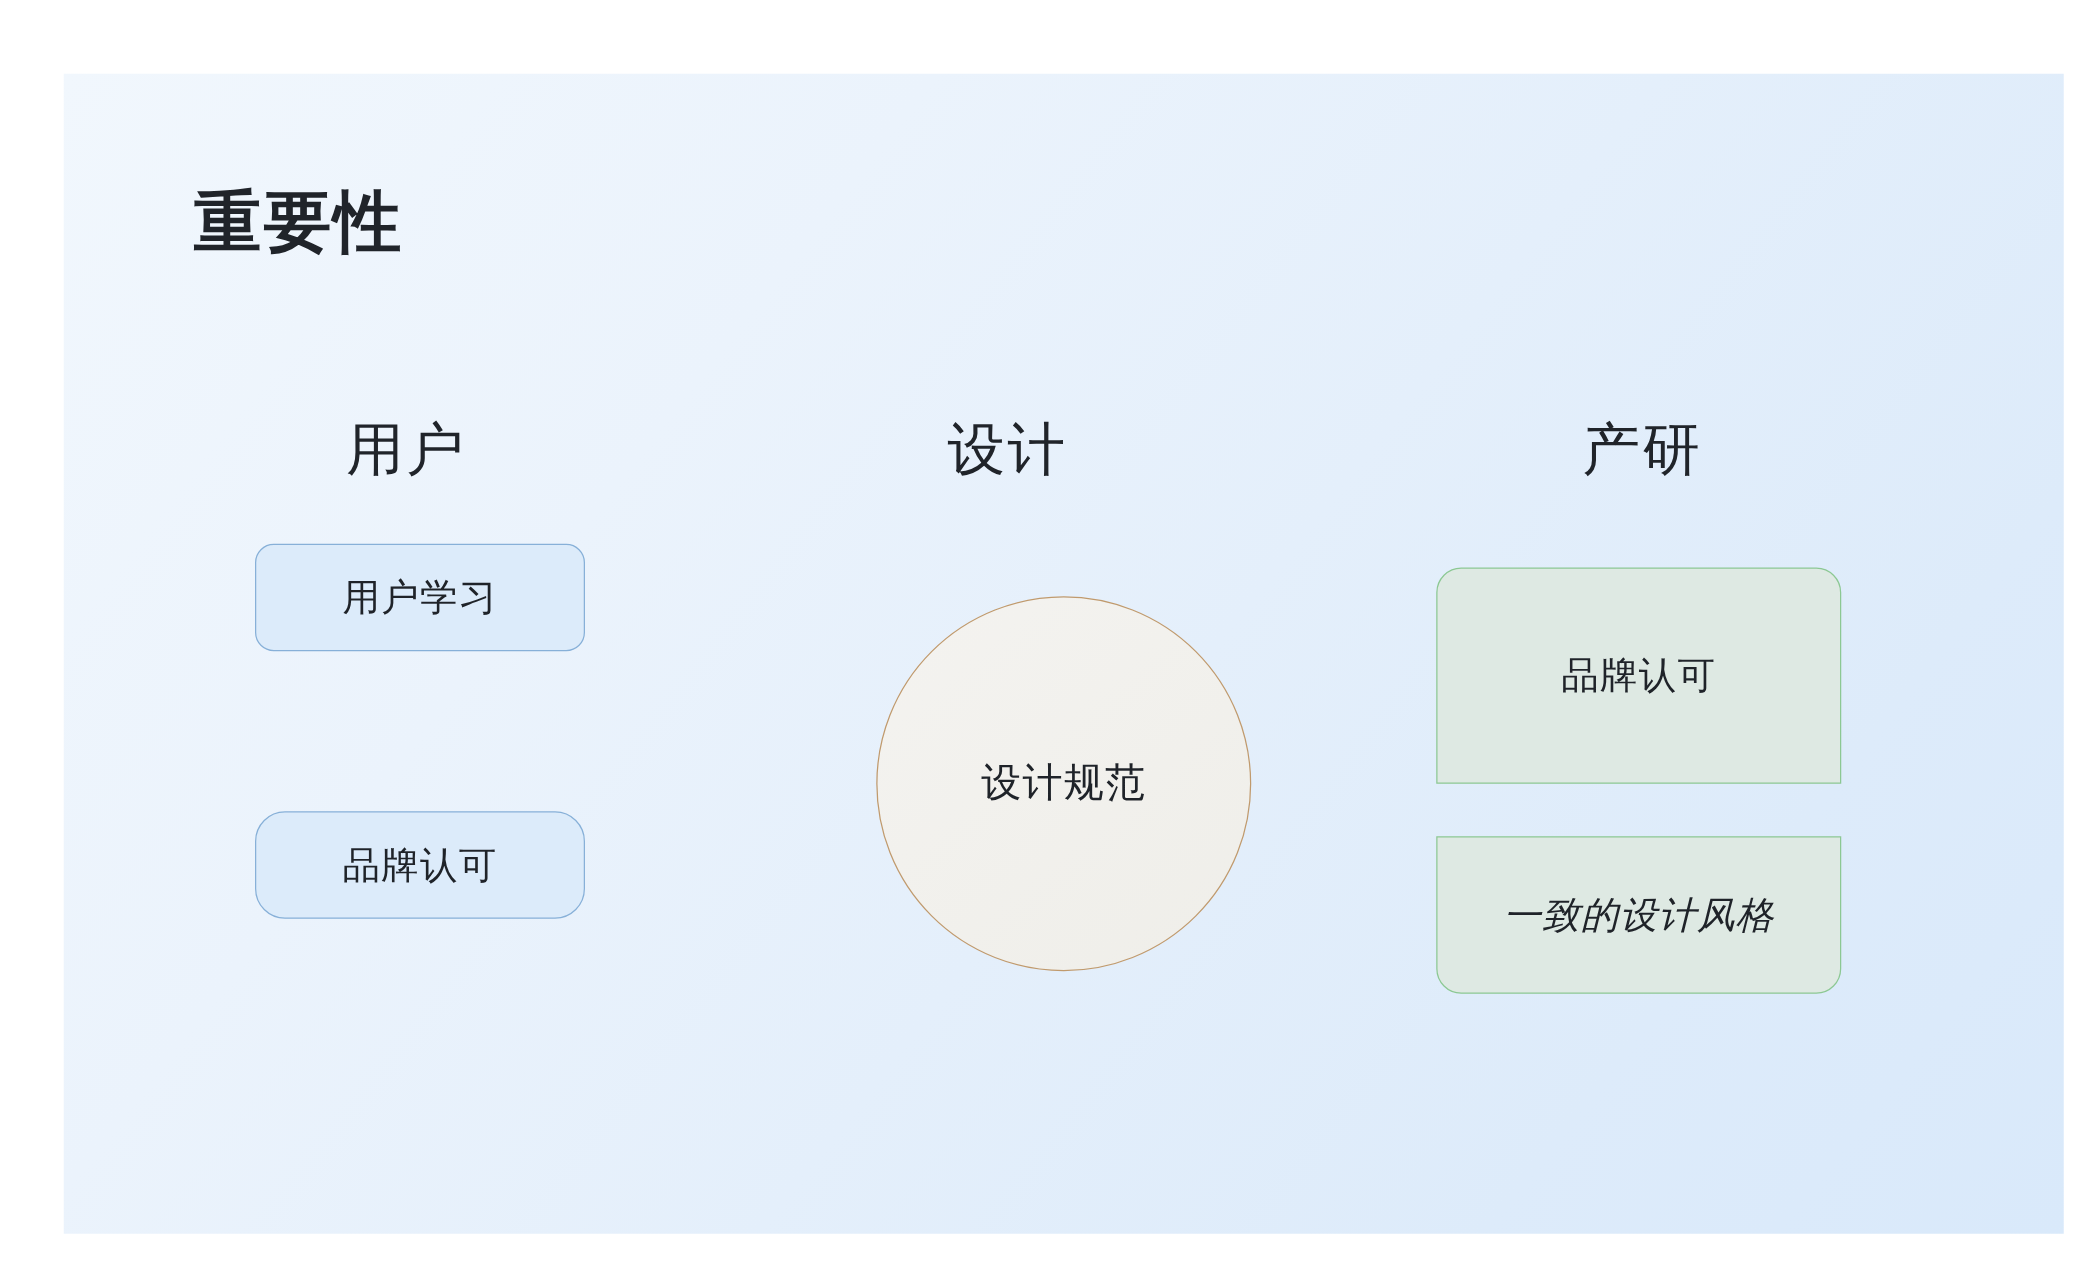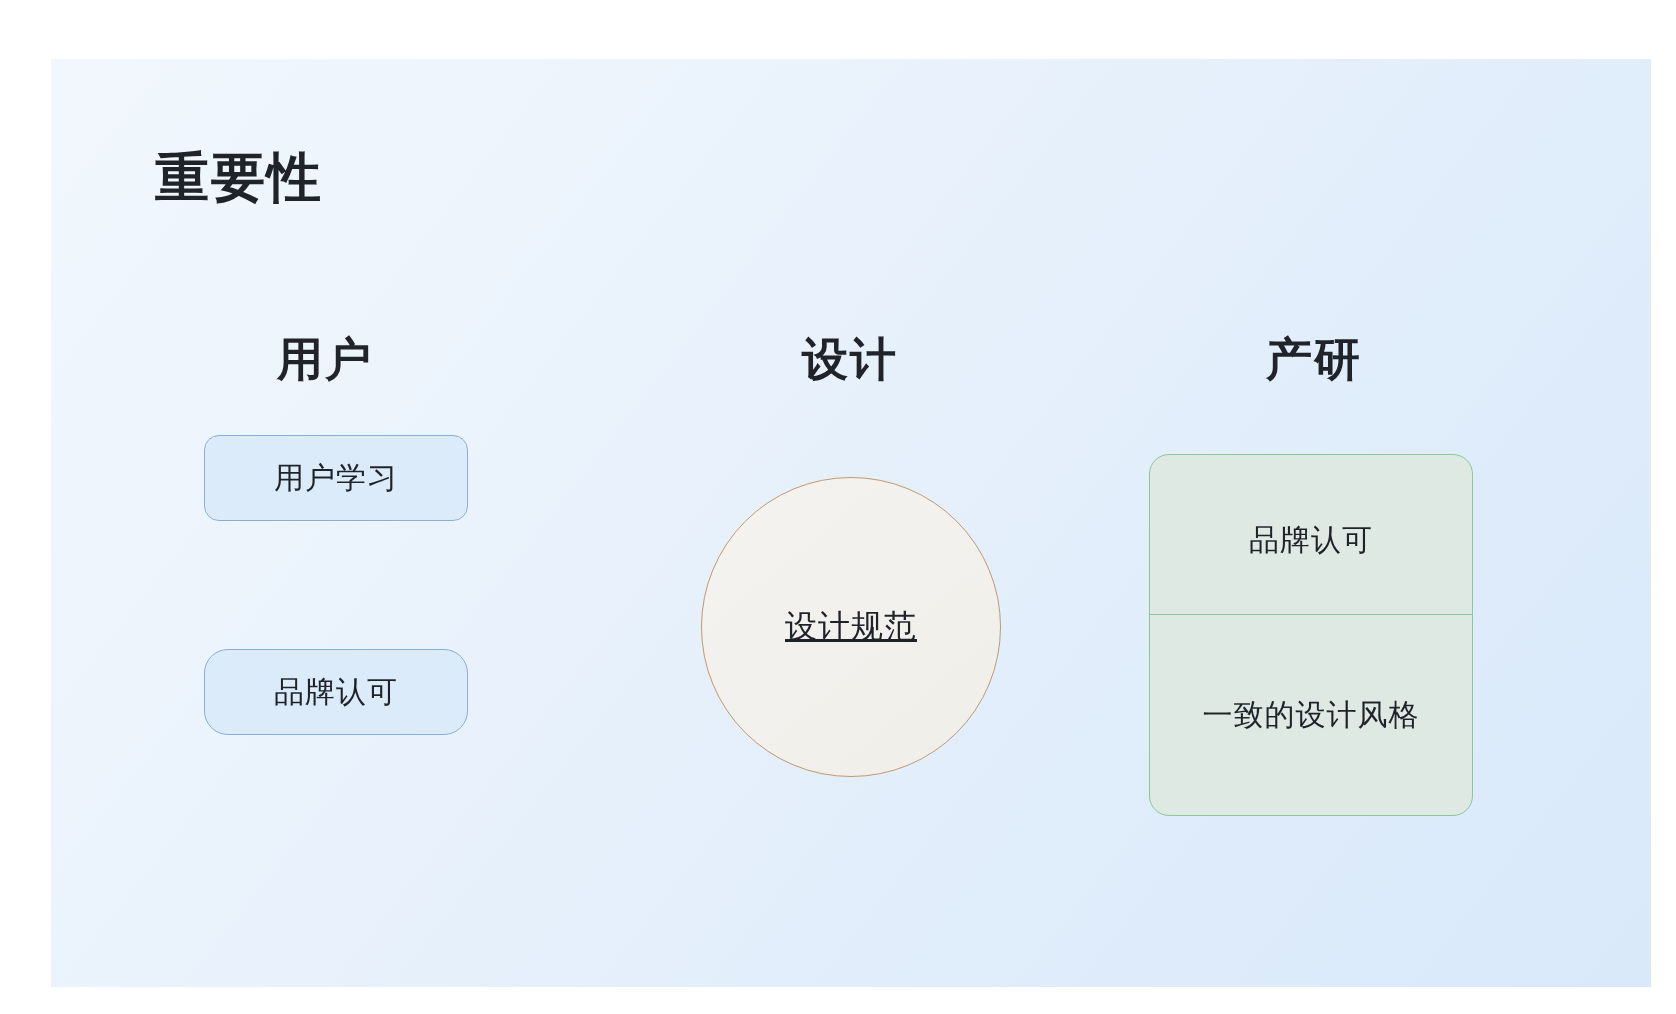--- a/index.html
+++ b/index.html
@@ -29,27 +29,27 @@
     font-weight: 700;
     color: #20242a;
     letter-spacing: 2px;
     white-space: nowrap;
   }
   .col-header {
     position: absolute;
     top: 313px;
     transform: translateX(-50%);
     font-size: 46px;
-    font-weight: 700;
+    font-weight: 400;
     color: #20242a;
     letter-spacing: 2px;
     white-space: nowrap;
   }
   .col-header.user    { left: 309px; }
-  .col-header.design  { left: 834px; }
+  .col-header.design  { left: 790px; }
   .col-header.research{ left: 1298px; }
 
   .node {
     position: absolute;
     display: flex;
     align-items: center;
     justify-content: center;
     text-align: center;
     font-size: 30px;
     color: #1f2329;
@@ -69,36 +69,36 @@
   .blue-box.b3 { top: 633px; border-radius: 24px; }
   .blue-box.b4 { top: 739px; }
 
   .circle {
     left: 685px; top: 461px;
     width: 300px; height: 300px;
     background: linear-gradient(140deg, #f4f3f0 0%, #efeee9 100%);
     border: 1.5px solid #c09a6d;
     border-radius: 50%;
     font-size: 32px;
-    text-decoration: underline;
   }
 
   .green-box {
     left: 1133px;
     width: 324px;
     background: #dee9e3;
     border: 1.5px solid #8cc893;
   }
   .green-box.g1 {
     top: 438px; height: 173px;
     border-radius: 20px 20px 0 0;
   }
   .green-box.g2 {
-    top: 598px; height: 202px;
+    top: 653px; height: 126px;
     border-radius: 0 0 20px 20px;
+    font-style: italic;
   }
 </style>
 </head>
 <body>
 
 <div class="stage">
   <div class="panel"></div>
 
   <div class="page-title">重要性</div>
 

